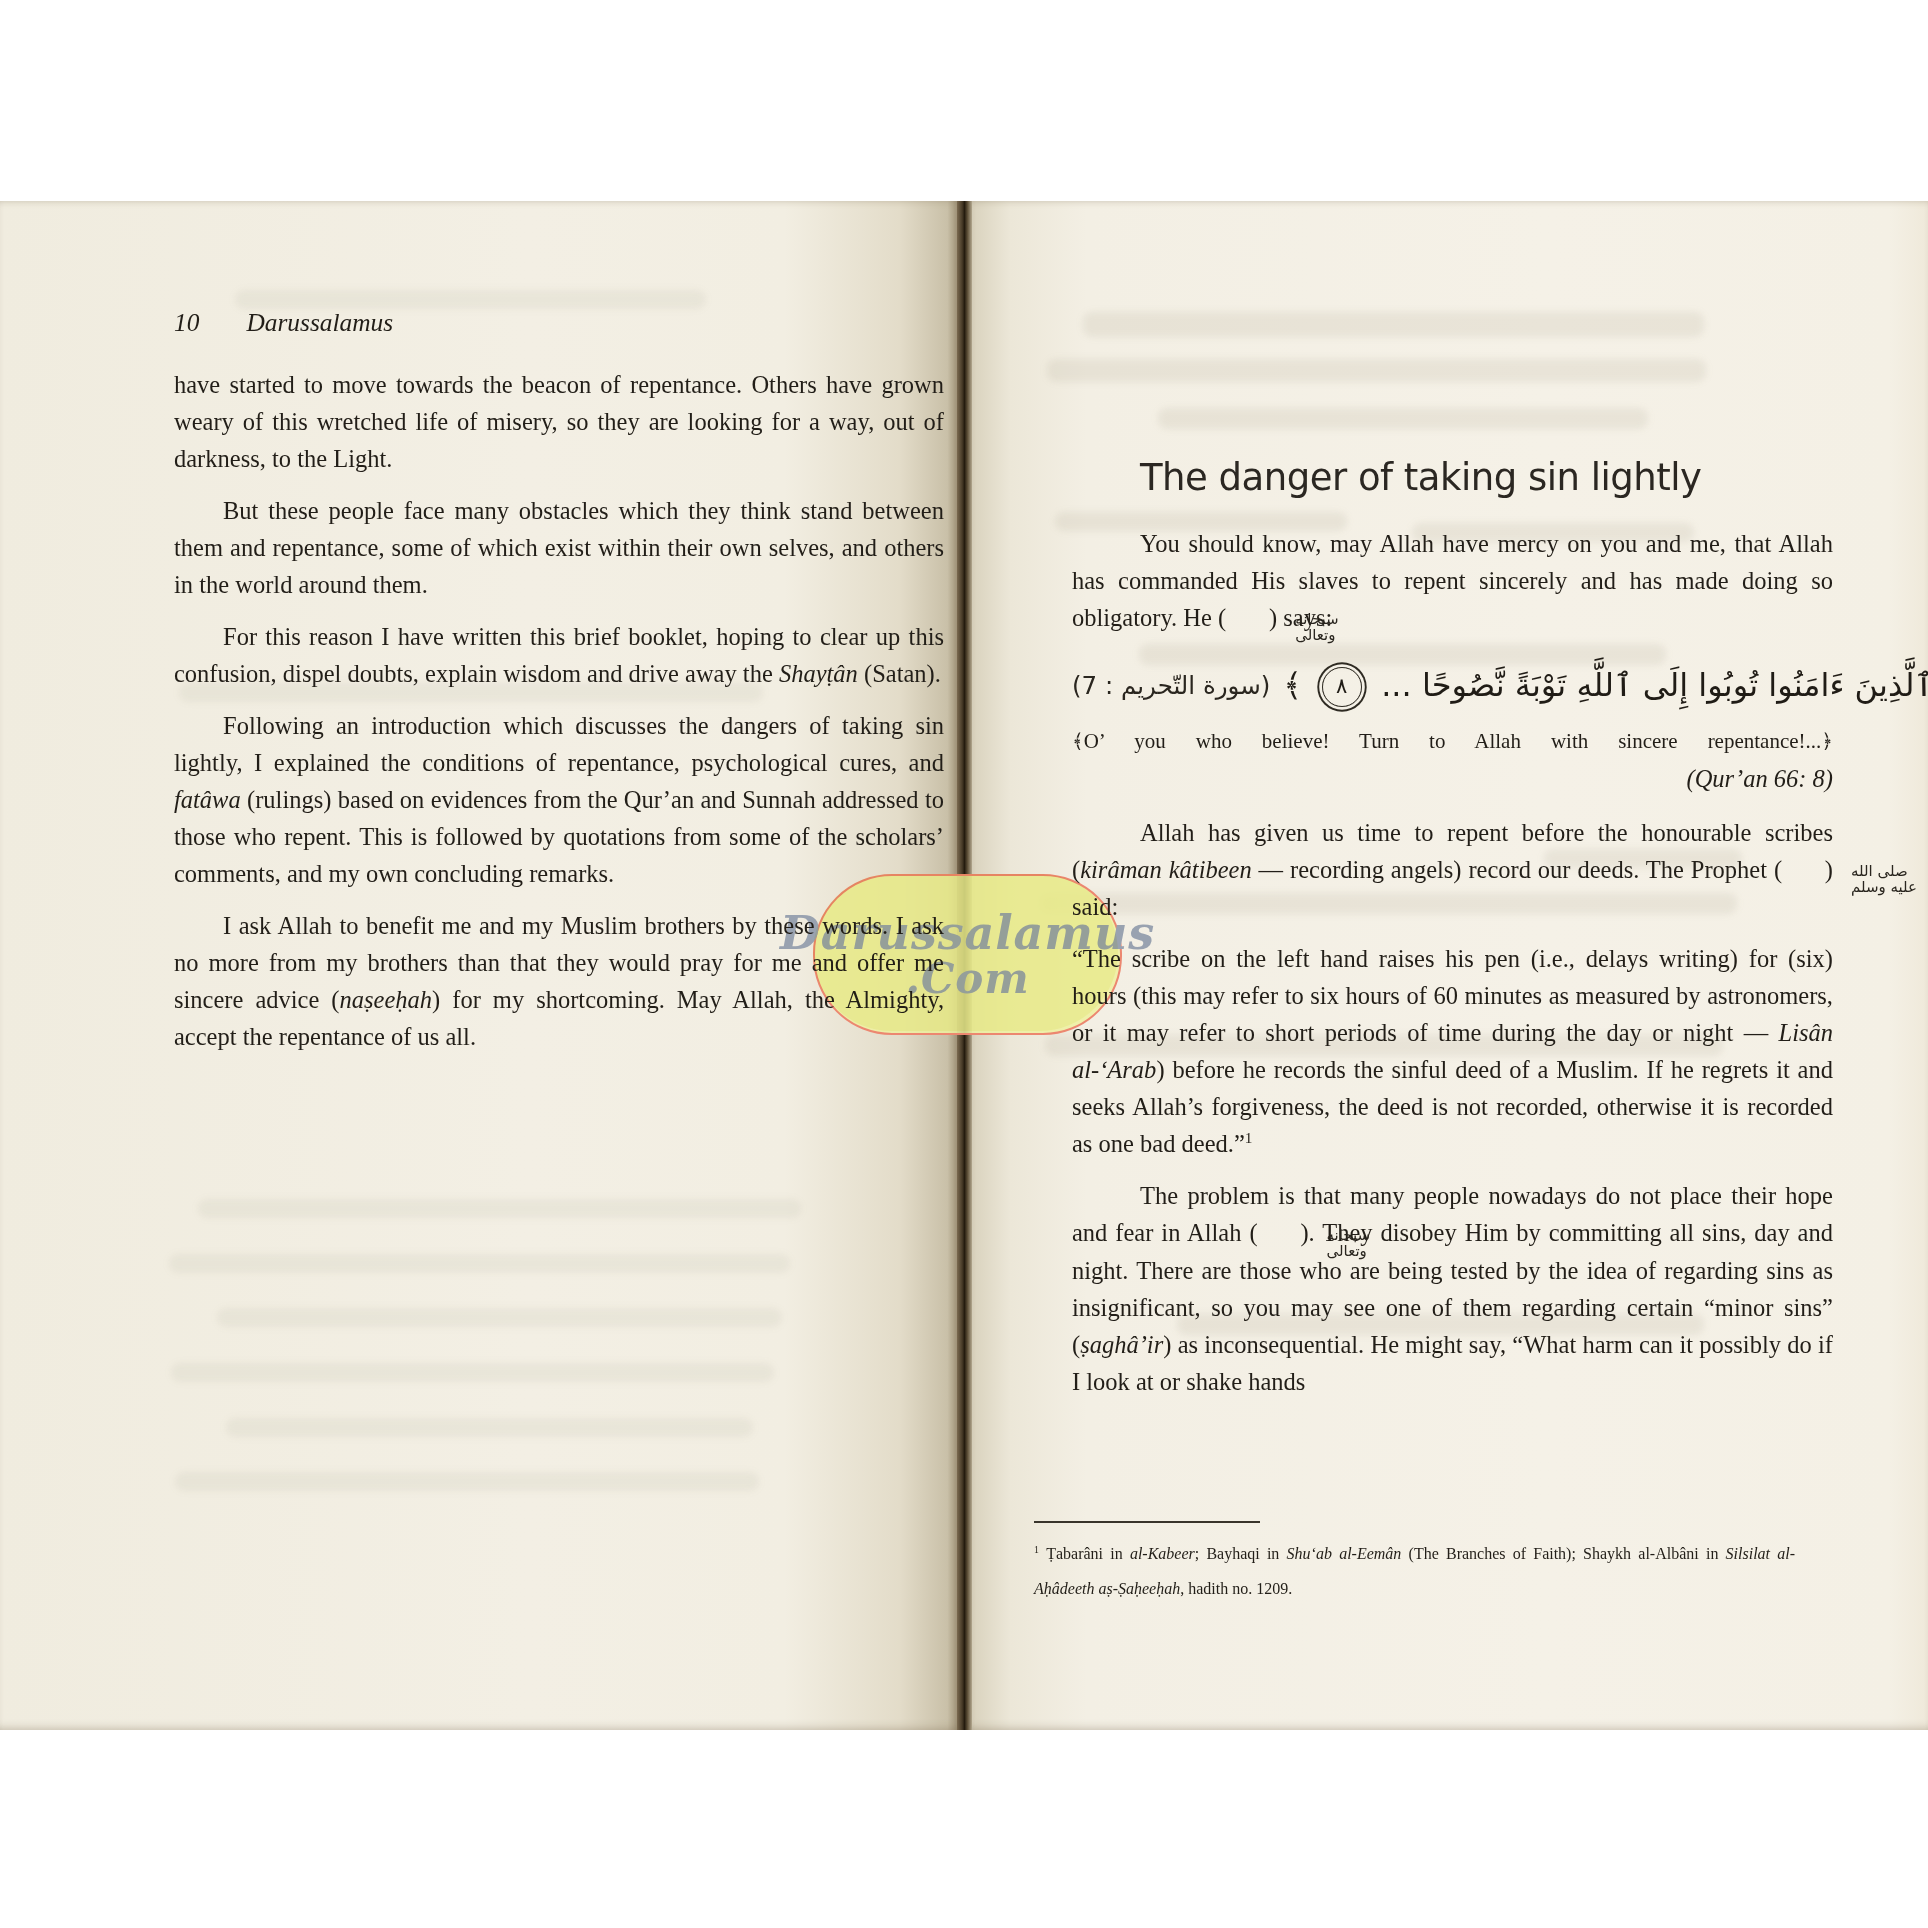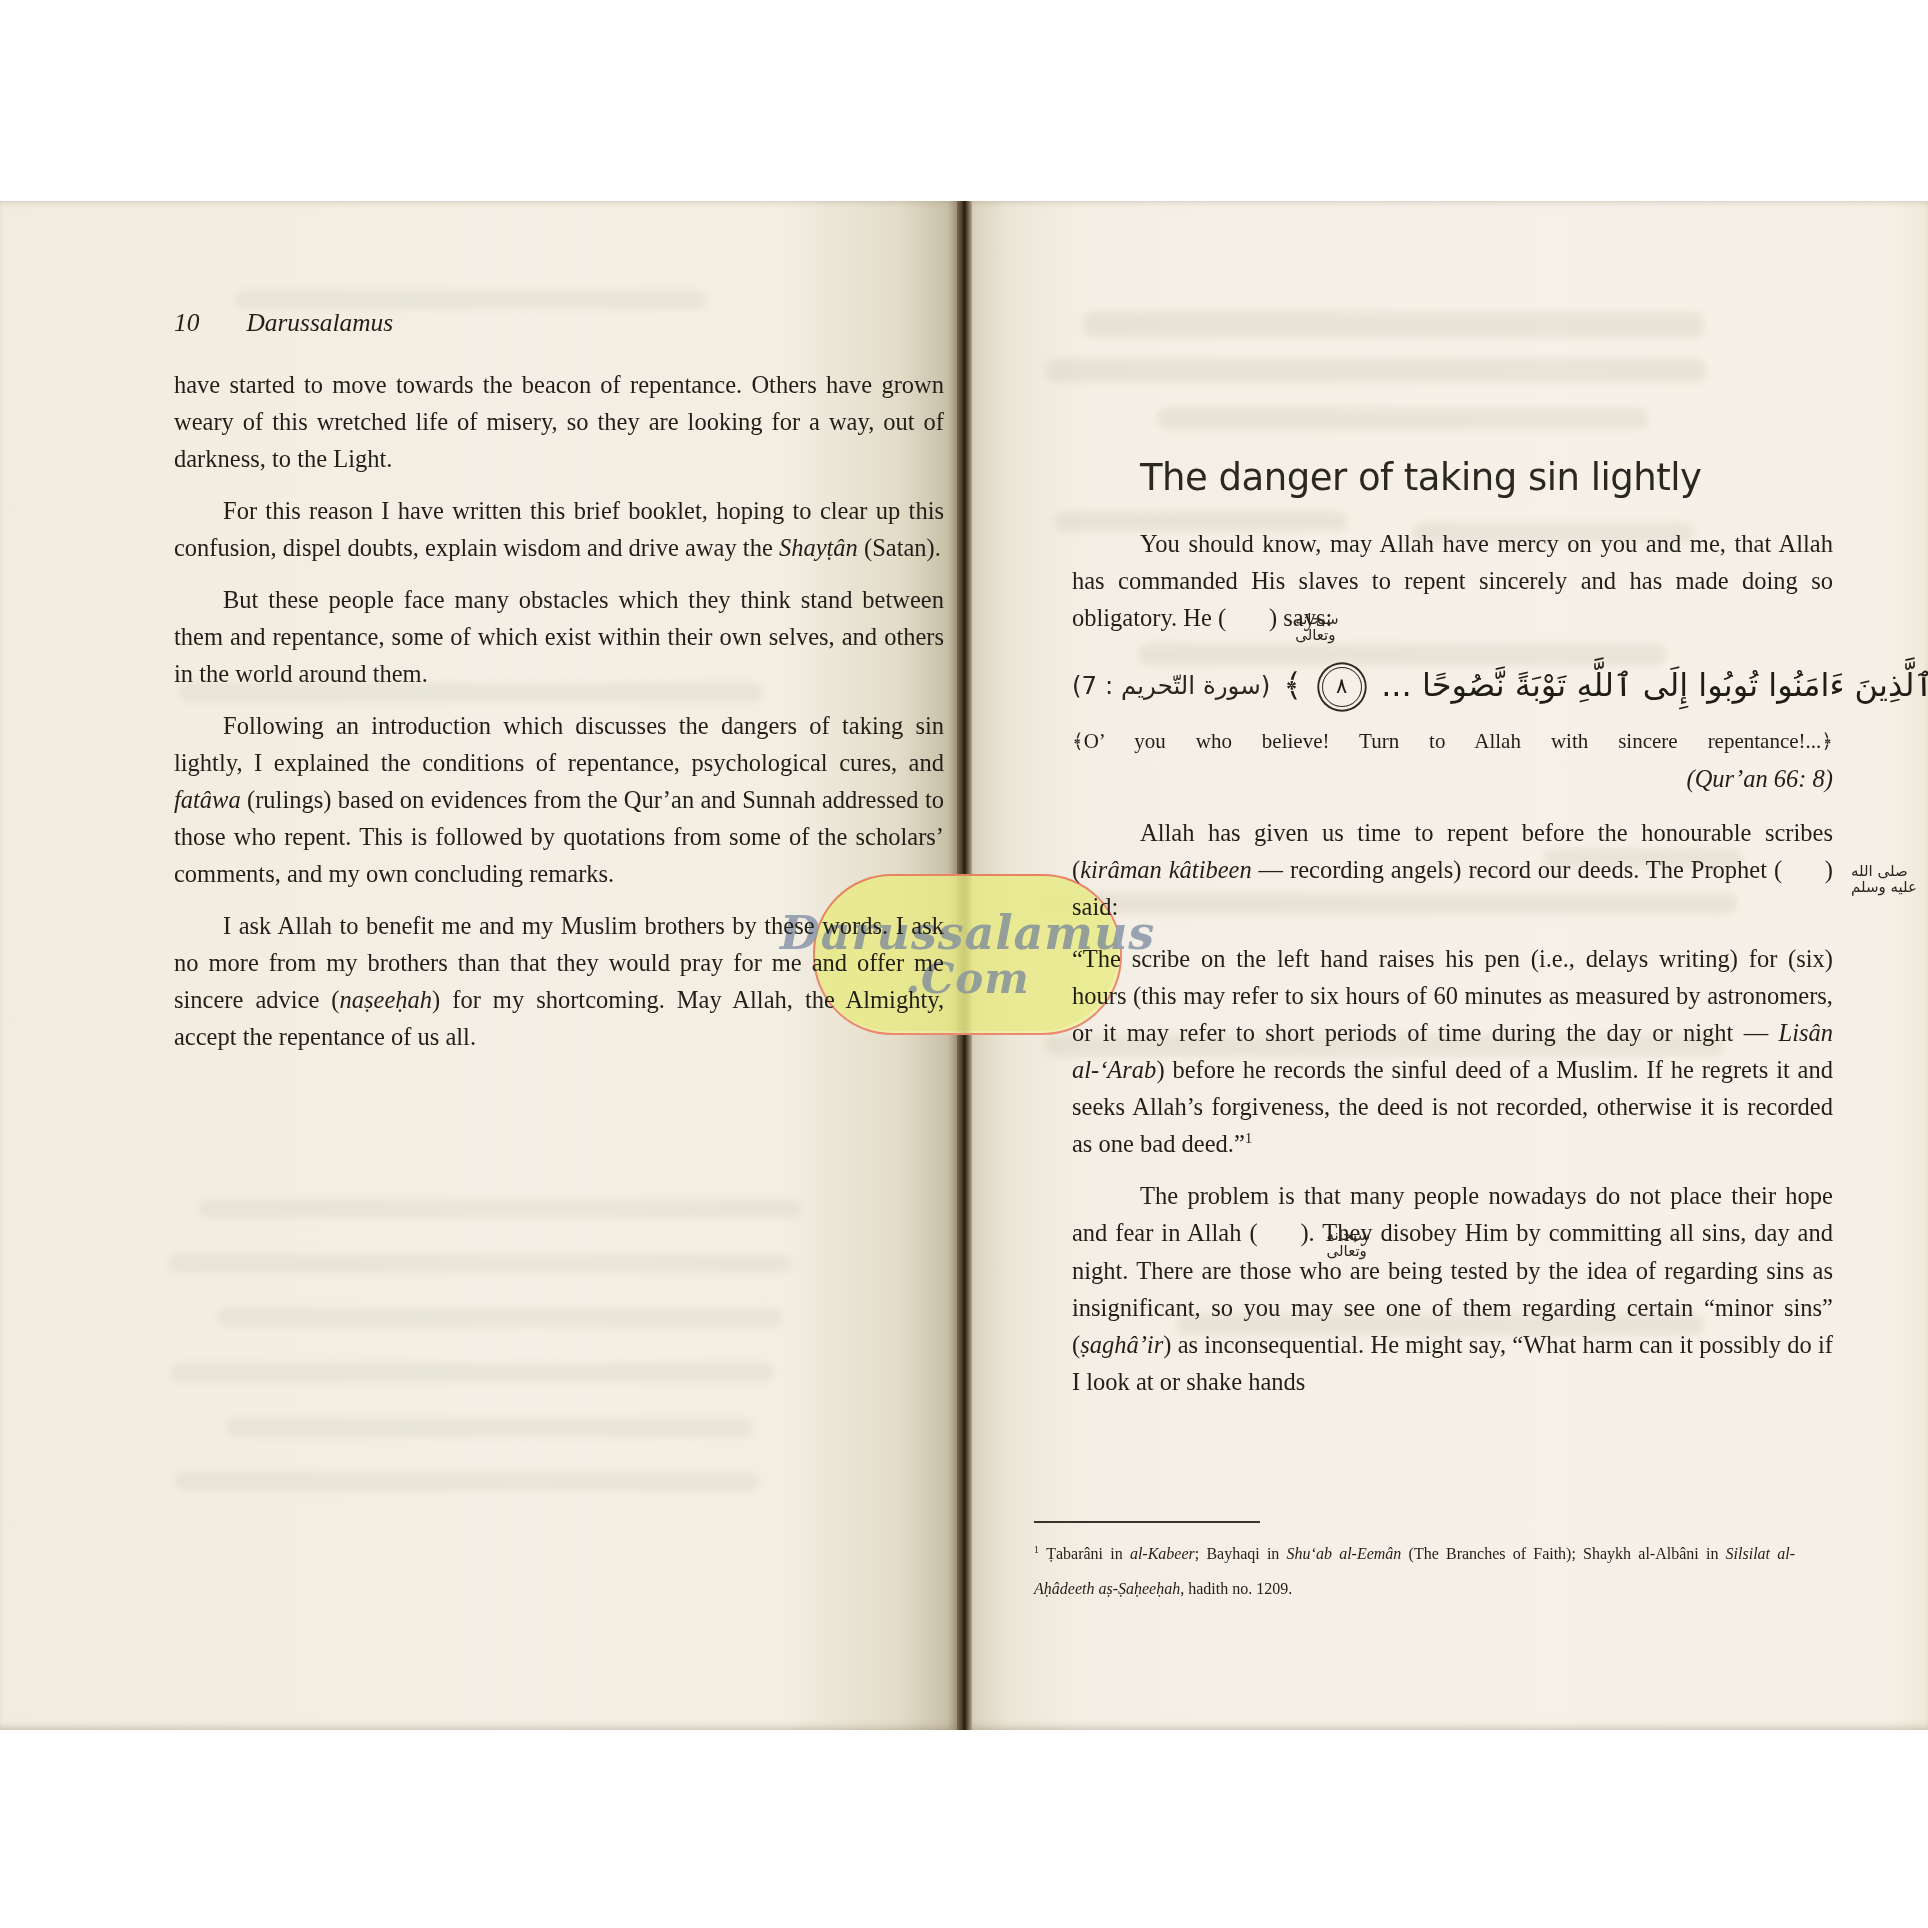--- a/index.html
+++ b/index.html
@@ -102,22 +102,22 @@
       <div class="wm-text">Darussalamus</div>
       <div class="wm-text wm-text2">.Com</div>
     </div>
 
     <div class="textlayer lp-content">
       <div class="running">
         <span>10</span>
         <span>Darussalamus</span>
       </div>
       <p class="noindent"><span>have started to move towards the beacon of repentance. Others have grown weary of this wretched life of misery, so they are looking for a way, out of darkness, to the Light.</span></p>
+      <p class="indent"><span>But these people face many obstacles which they think stand between them and repentance, some of which exist within their own selves, and others in the world around them.</span></p>
       <p class="indent"><span>For this reason I have written this brief booklet, hoping to clear up this confusion, dispel doubts, explain wisdom and drive away the </span><span class="it">Shayṭân</span><span> (Satan).</span></p>
-      <p class="indent"><span>But these people face many obstacles which they think stand between them and repentance, some of which exist within their own selves, and others in the world around them.</span></p>
       <p class="indent"><span>Following an introduction which discusses the dangers of taking sin lightly, I explained the conditions of repentance, psychological cures, and </span><span class="it">fatâwa</span><span> (rulings) based on evidences from the Qur’an and Sunnah addressed to those who repent. This is followed by quotations from some of the scholars’ comments, and my own concluding remarks.</span></p>
       <p class="indent"><span>I ask Allah to benefit me and my Muslim brothers by these words. I ask no more from my brothers than that they would pray for me and offer me sincere advice (</span><span class="it">naṣeeḥah</span><span>) for my shortcoming. May Allah, the Almighty, accept the repentance of us all.</span></p>
     </div>
 
     <div class="textlayer rp-content">
       <h1 class="chapter-heading">The danger of taking sin lightly</h1>
 
       <p class="indent"><span>You should know, may Allah have mercy on you and me, that Allah has commanded His slaves to repent sincerely and has made doing so obligatory. He </span><span class="honwrap"><span>(</span><span class="hon">
               <span>سبحانه</span>
               <span>وتعالى</span>

